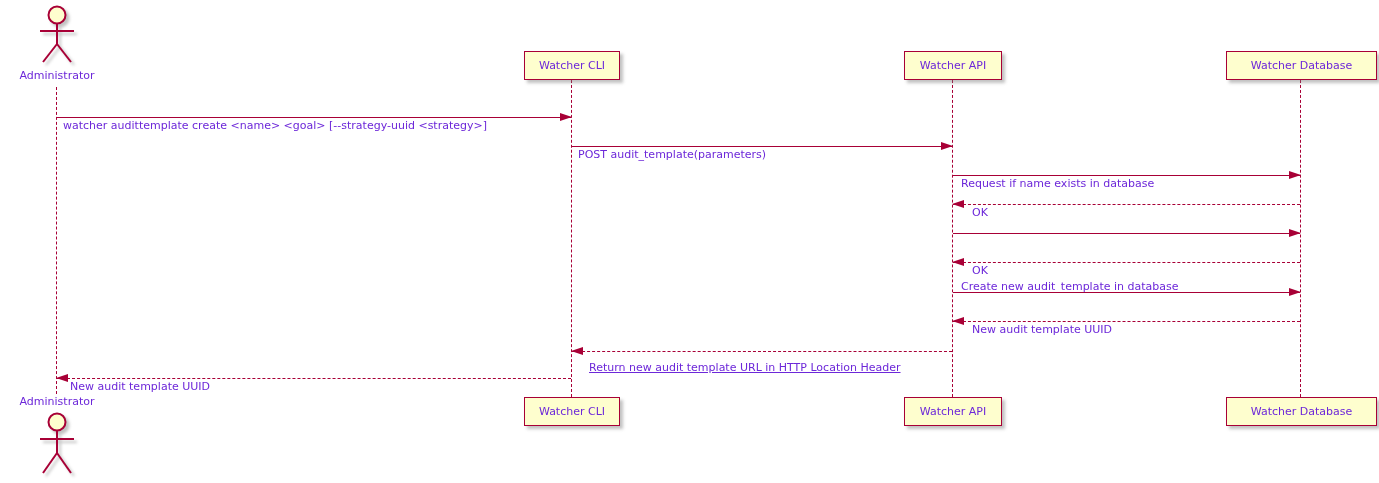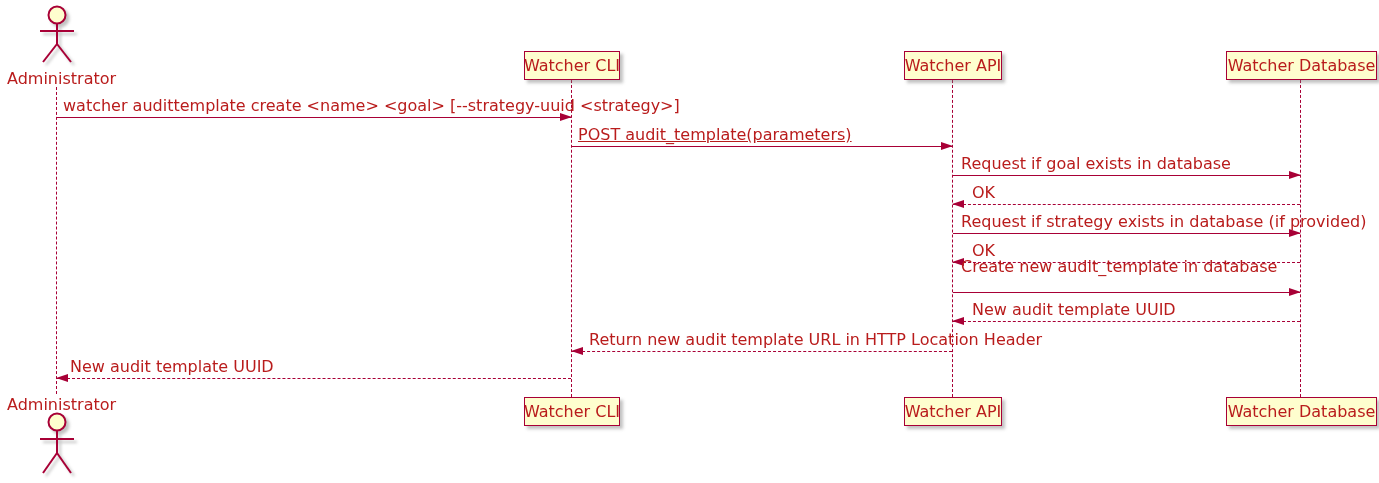--- a/index.html
+++ b/index.html
@@ -1,42 +1,42 @@
 <!DOCTYPE html>
 <html><head>
 <meta charset="utf-8">
 <style>
   html,body{margin:0;padding:0;background:#ffffff;}
   .diagram{
     position:relative;
     width:1379px;height:483px;
     background:#ffffff;
     font-family:"DejaVu Sans","Liberation Sans",sans-serif;
-    font-size:16px;color:#b91c1c;
+    font-size:11px;color:#6d28d9;
     overflow:hidden;
   }
   .lifeline{
     position:absolute;width:0;
     border-left:1px dashed #A80036;
   }
   .pbox{
     position:absolute;height:29px;
     background:#FEFECE;
     border:1.7px solid #A80036;
     box-shadow:3px 3px 3px rgba(120,120,120,0.45);
     box-sizing:border-box;
     display:flex;align-items:center;justify-content:center;
     white-space:nowrap;
     text-align:right;
   }
   .actor-label{
     position:absolute;text-align:center;white-space:nowrap;
   }
   .msg-label{
-    position:absolute;white-space:nowrap;line-height:15px;
+    position:absolute;white-space:nowrap;line-height:15px;margin-top:20px;
   }
   .arrow{
     position:absolute;height:0;
   }
   .arrow.solid{border-top:1.5px solid #A80036;}
   .arrow.dashed{border-top:1.5px dashed #A80036;}
   .ah{
     position:absolute;width:0;height:0;top:-5px;
     border-top:4px solid transparent;
     border-bottom:4px solid transparent;
@@ -66,56 +66,55 @@
 
   <div class="pbox" style="left:524px;top:51px;width:96px;">Watcher CLI</div>
   <div class="pbox" style="left:904px;top:51px;width:98px;">Watcher API</div>
   <div class="pbox" style="left:1226px;top:51px;width:151px;">Watcher Database</div>
 
   <div class="msg-label" style="left:63px;top:98px;">watcher audittemplate create &lt;name&gt; &lt;goal&gt; [--strategy-uuid &lt;strategy&gt;]</div>
   <div class="arrow solid" style="left:57px;top:117px;width:514px;">
       <span class="ah right"></span>
     </div>
 
-  <div class="msg-label" style="left:578px;top:127px;text-decoration:underline;">POST audit_template(parameters)</div>
+  <div class="msg-label" style="left:578px;top:127px;">POST audit_template(parameters)</div>
   <div class="arrow solid" style="left:572px;top:146px;width:380px;">
       <span class="ah right"></span>
     </div>
 
-  <div class="msg-label" style="left:961px;top:156px;">Request if goal exists in database</div>
+  <div class="msg-label" style="left:961px;top:156px;">Request if name exists in database</div>
   <div class="arrow solid" style="left:953px;top:175px;width:347px;">
       <span class="ah right"></span>
     </div>
 
   <div class="msg-label" style="left:972px;top:185px;">OK</div>
   <div class="arrow dashed" style="left:953px;top:204px;width:347px;">
       <span class="ah left"></span>
     </div>
 
-  <div class="msg-label" style="left:961px;top:214px;">Request if strategy exists in database (if provided)</div>
   <div class="arrow solid" style="left:953px;top:233px;width:347px;">
       <span class="ah right"></span>
     </div>
 
   <div class="msg-label" style="left:972px;top:243px;">OK</div>
   <div class="arrow dashed" style="left:953px;top:262px;width:347px;">
       <span class="ah left"></span>
     </div>
 
   <div class="msg-label" style="left:961px;top:259px;">Create new audit_template in database</div>
   <div class="arrow solid" style="left:953px;top:292px;width:347px;">
       <span class="ah right"></span>
     </div>
 
   <div class="msg-label" style="left:972px;top:302px;">New audit template UUID</div>
   <div class="arrow dashed" style="left:953px;top:321px;width:347px;">
       <span class="ah left"></span>
     </div>
 
-  <div class="msg-label" style="left:589px;top:332px;">Return new audit template URL in HTTP Location Header</div>
+  <div class="msg-label" style="left:589px;top:340px;text-decoration:underline;">Return new audit template URL in HTTP Location Header</div>
   <div class="arrow dashed" style="left:572px;top:351px;width:380px;">
       <span class="ah left"></span>
     </div>
 
   <div class="msg-label" style="left:70px;top:359px;">New audit template UUID</div>
   <div class="arrow dashed" style="left:57px;top:378px;width:514px;">
       <span class="ah left"></span>
     </div>
 
   <div class="pbox" style="left:524px;top:397px;width:96px;">Watcher CLI</div>

